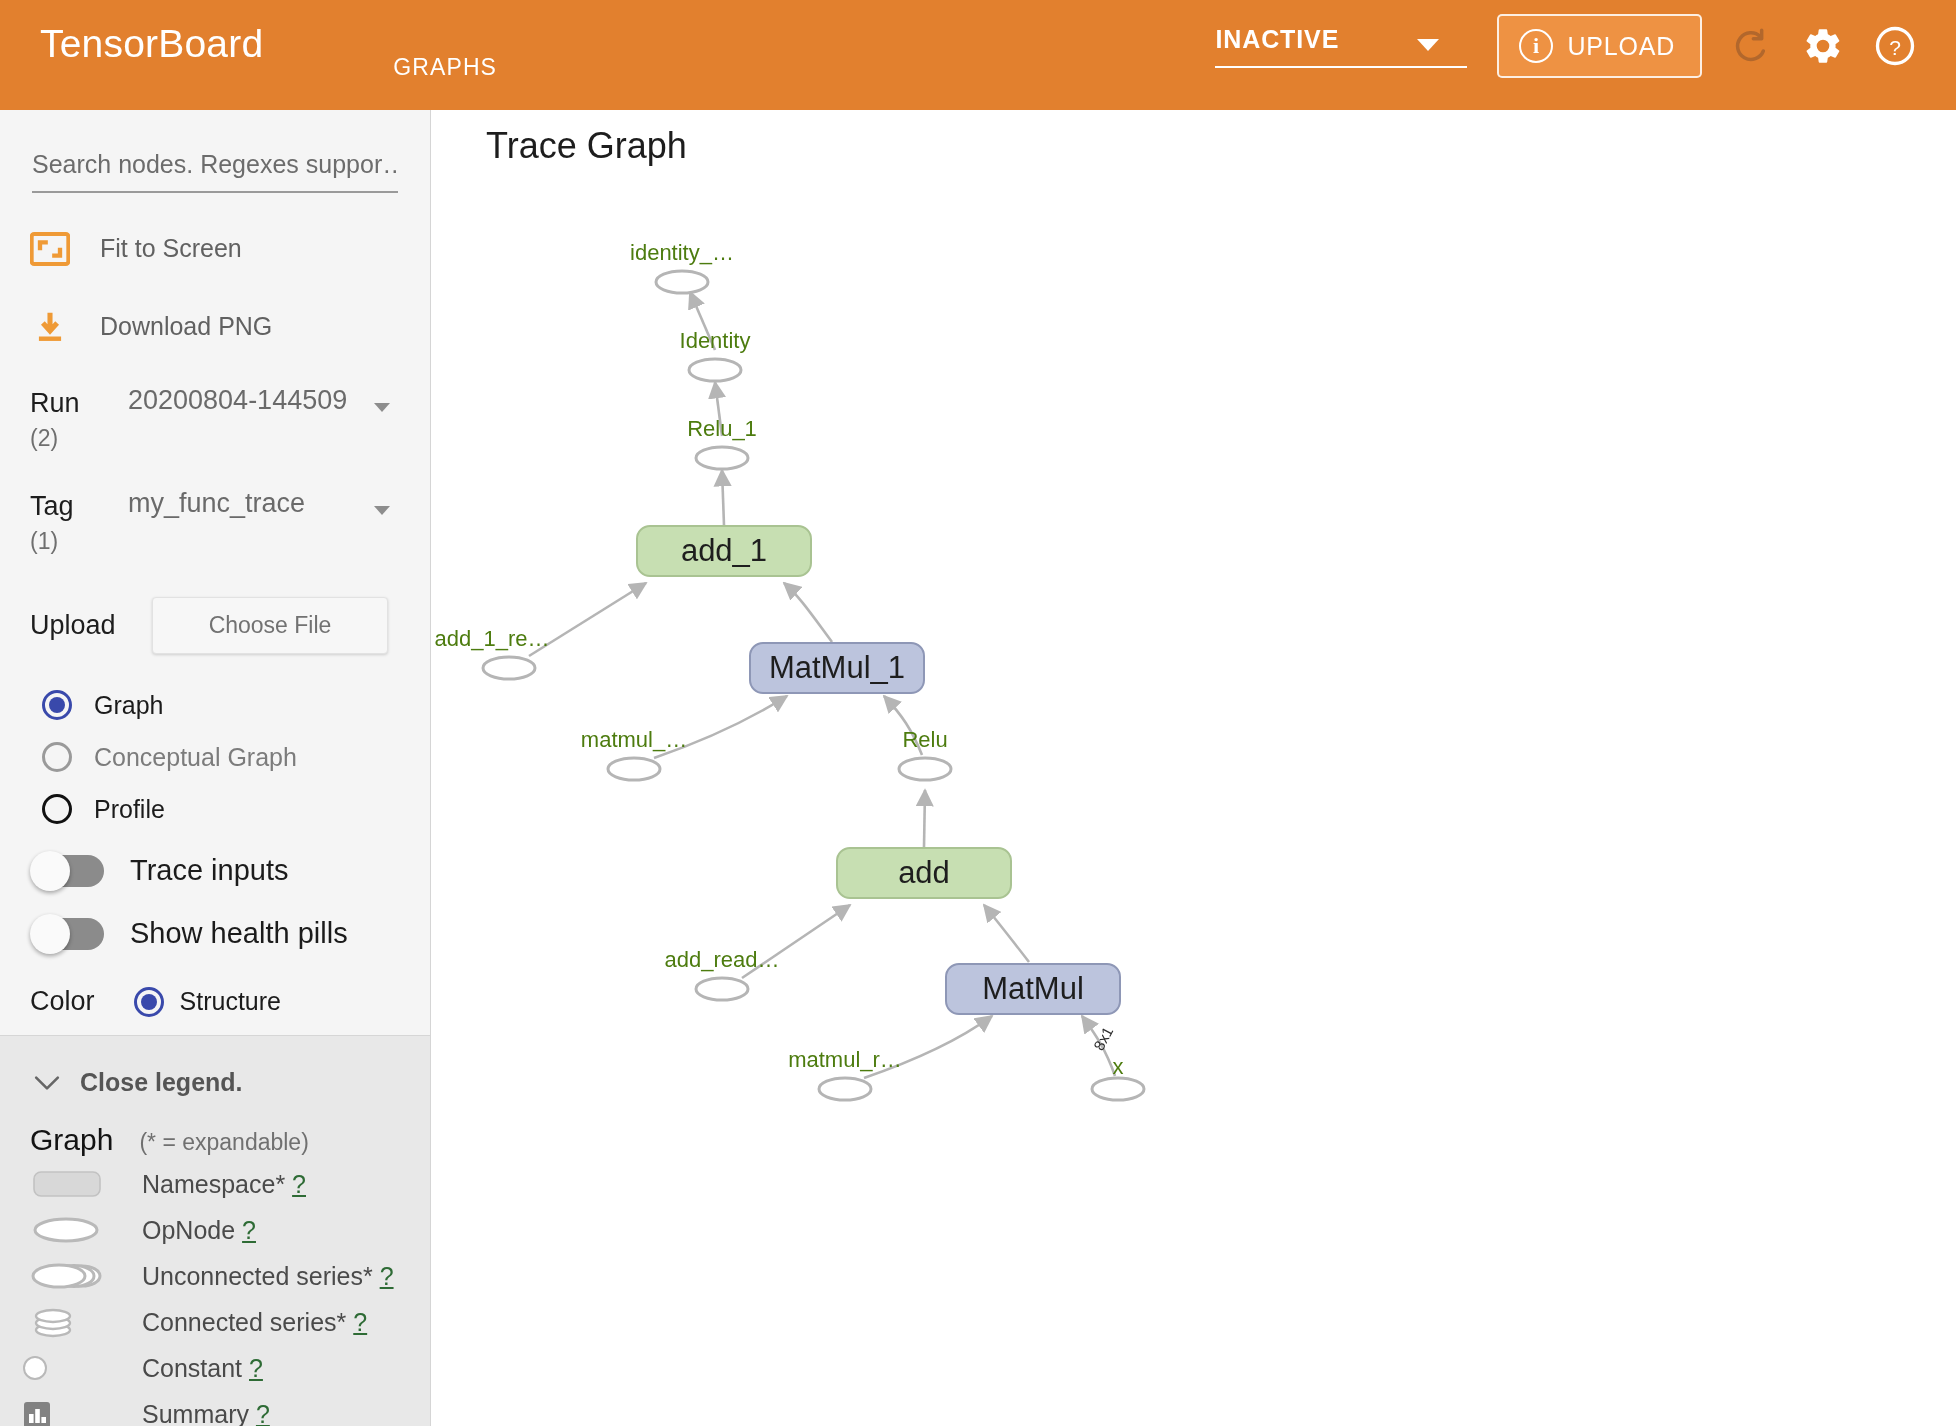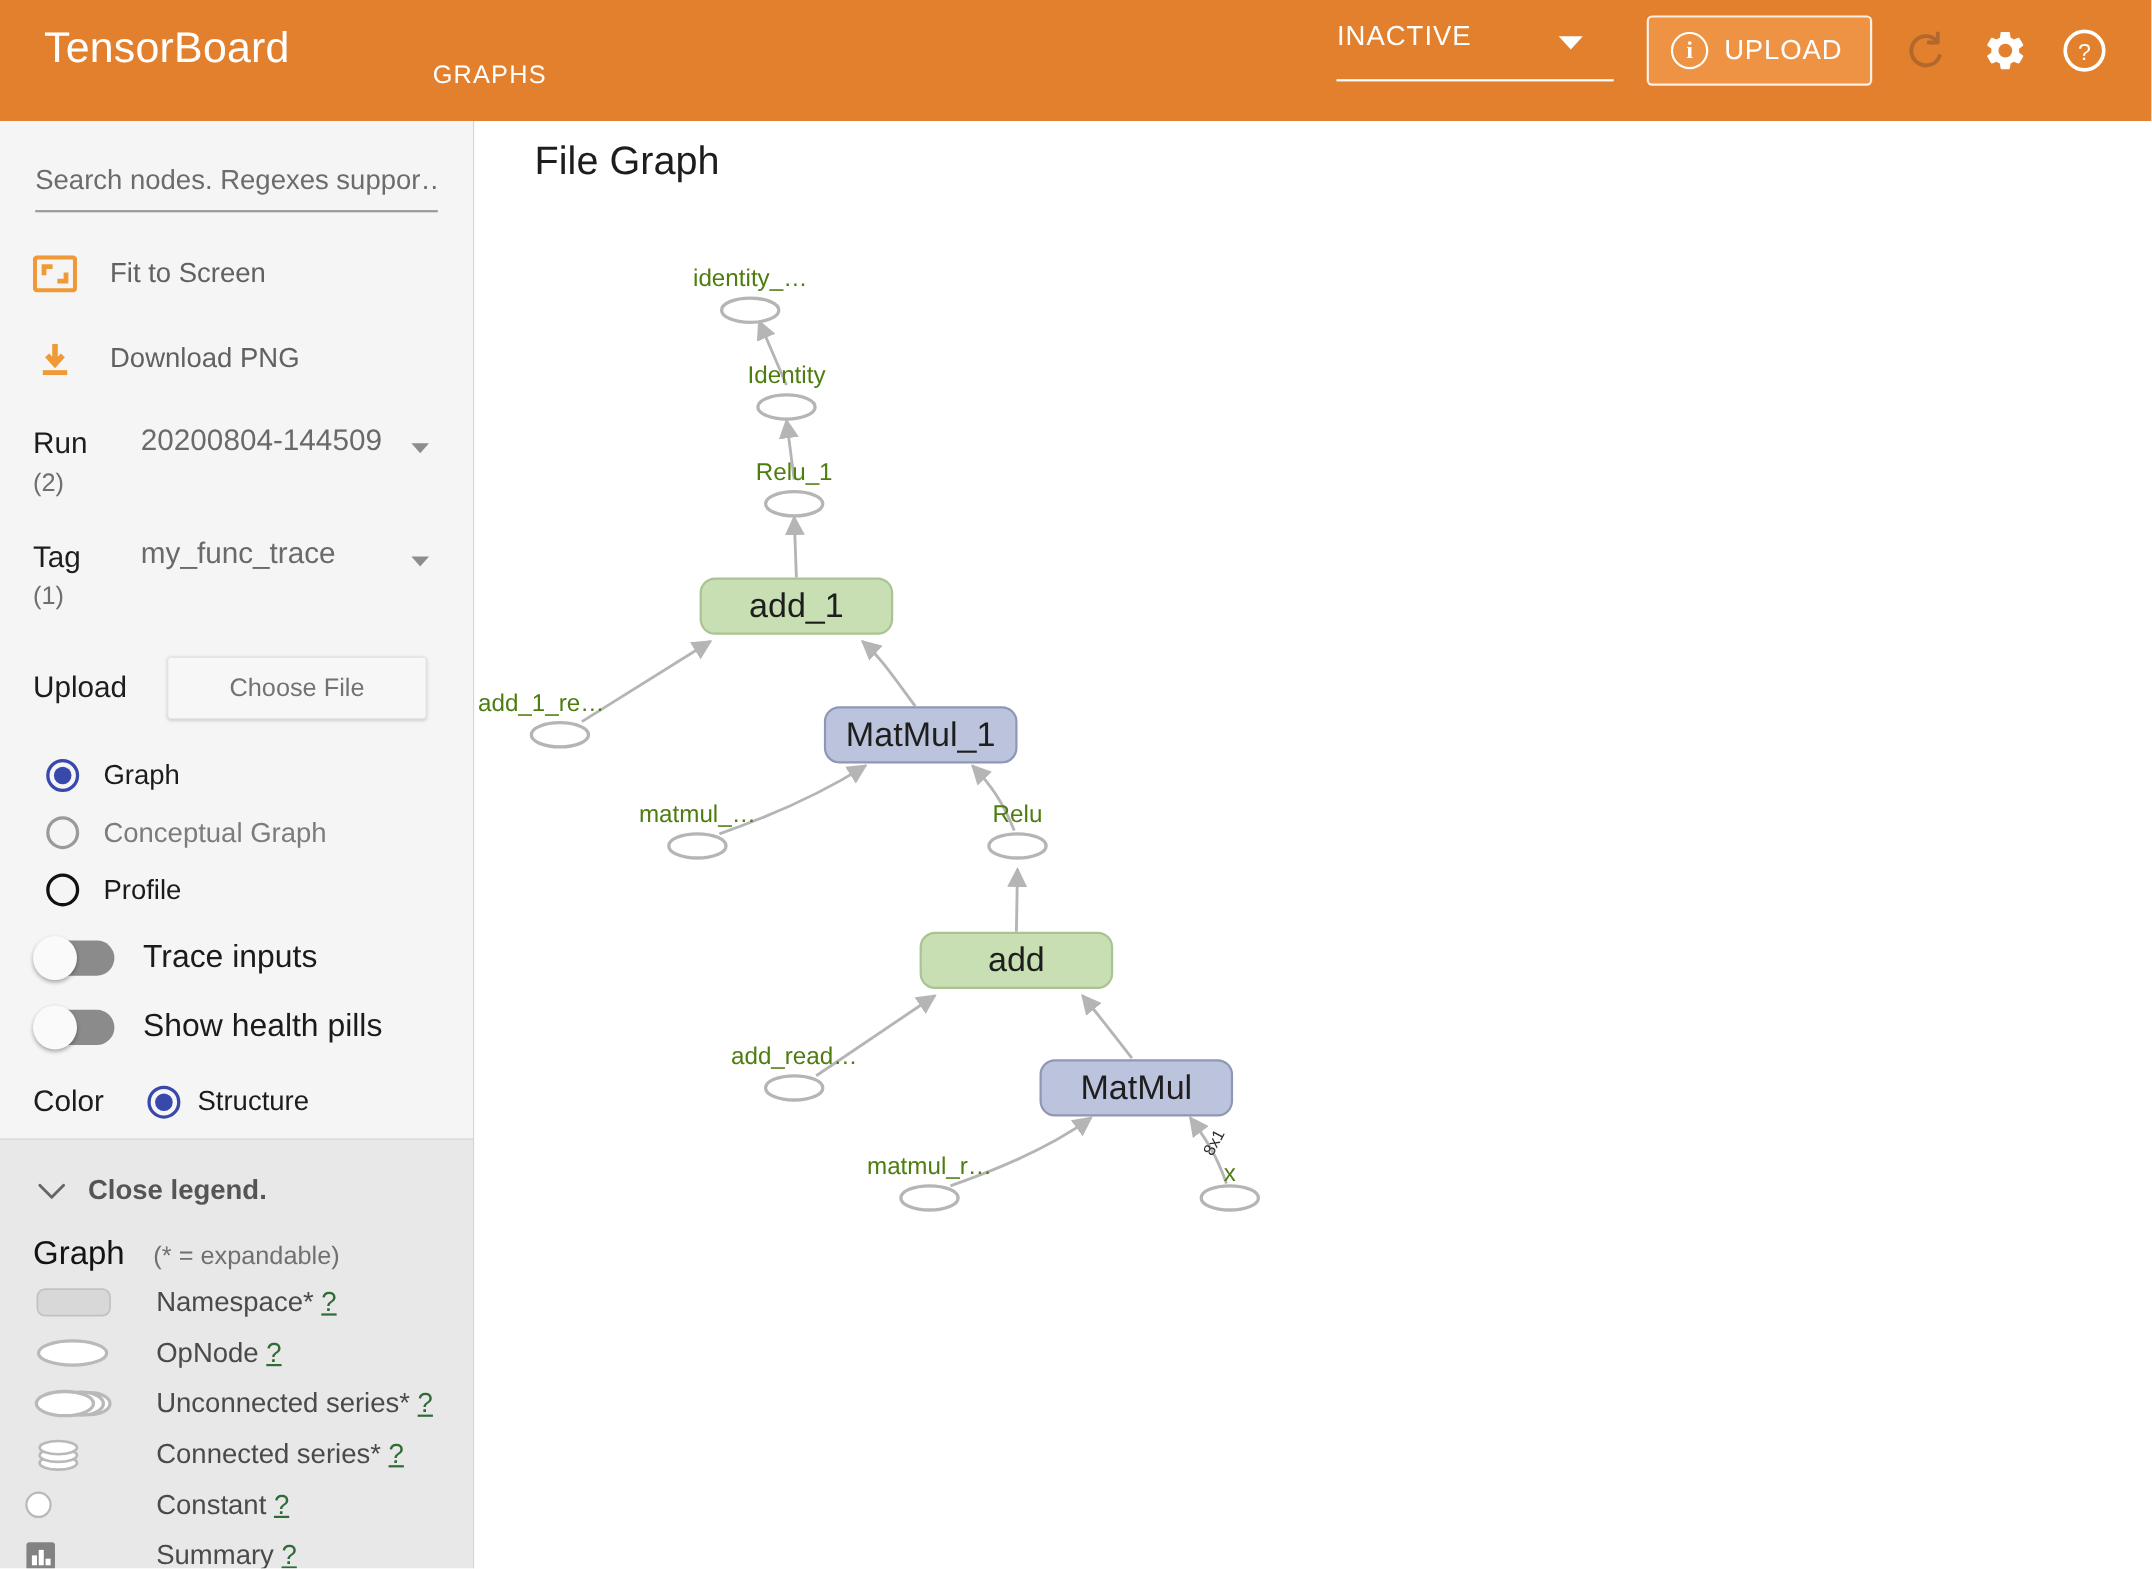--- a/index.html
+++ b/index.html
@@ -32,21 +32,21 @@
   .tab.active::after {
     content: ""; position: absolute; left: 22px; right: 22px;
     bottom: 0; height: 6px; background: #fff;
   }
   .hdr-right {
     margin-left: auto; display: flex; align-items: center;
     margin-top: 14px; margin-right: 38px;
   }
   .inactive-sel {
     position: relative; width: 252px; margin-right: 30px;
-    padding-bottom: 12px;
+    font-weight: bold;
   }
   .inactive-sel .val {
     color: #fff; font-size: 25px; letter-spacing: 0.9px;
     display: inline-block; padding-bottom: 14px;
   }
   .inactive-sel .caret {
     position: absolute; right: 28px; top: 14px;
     width: 0; height: 0;
     border-left: 11px solid transparent;
     border-right: 11px solid transparent;
@@ -415,21 +415,21 @@
             <rect x="19.2" y="11" width="4.6" height="14" fill="#fff"></rect>
             <rect x="25.4" y="19" width="4.6" height="6" fill="#fff"></rect>
           </svg>
         </span>
         <span class="legend-text"><span>Summary</span> <span class="qm">?</span></span>
       </div>
     </div>
   </div>
 
   <div class="canvas">
-    <div class="main-title">File Graph</div>
+    <div class="main-title">Trace Graph</div>
 
     <svg class="graph-svg" viewBox="0 0 1524 1316">
       <defs>
         <marker id="arrow" viewBox="0 0 10 10" refX="9" refY="5" markerWidth="7" markerHeight="7" orient="auto-start-reverse">
           <path d="M 0 0 L 10 5 L 0 10 z" fill="#b5b5b5"></path>
         </marker>
       </defs>
       <g stroke="#b5b5b5" stroke-width="2.6" fill="none" marker-end="url(#arrow)">
         <path d="M 283 240 L 258 182"></path>
         <path d="M 290 326 L 283 272"></path>

